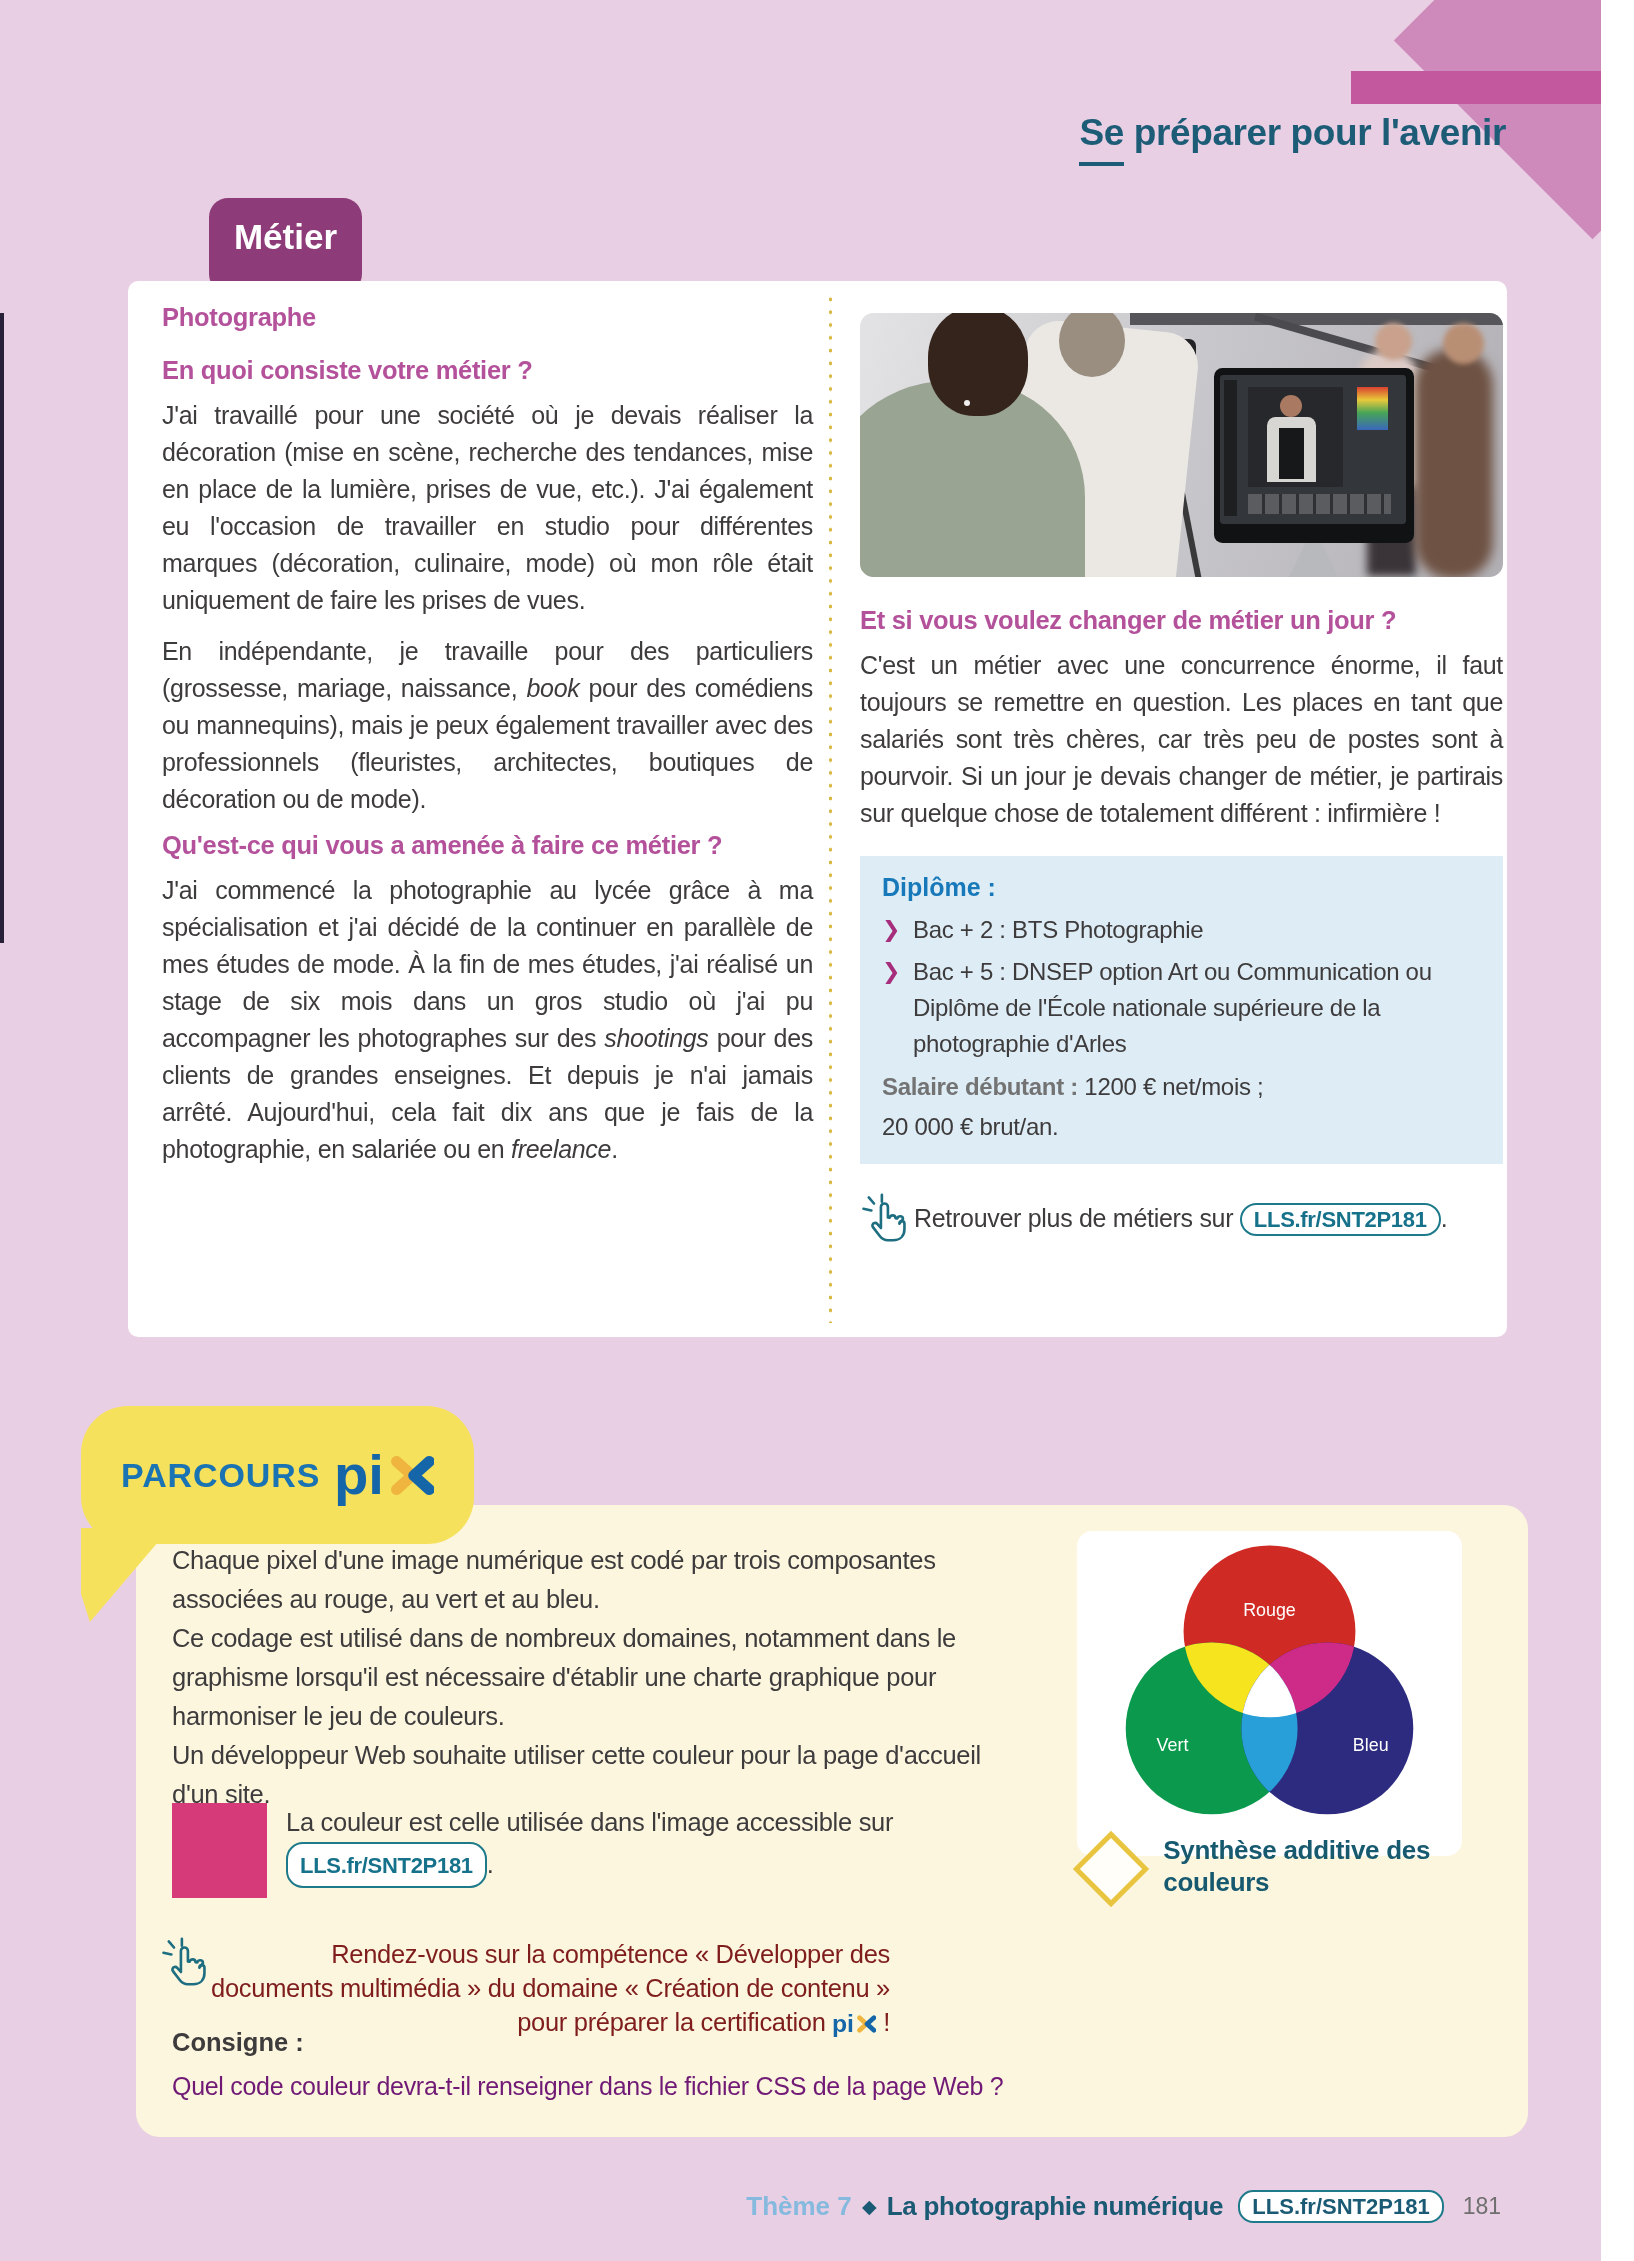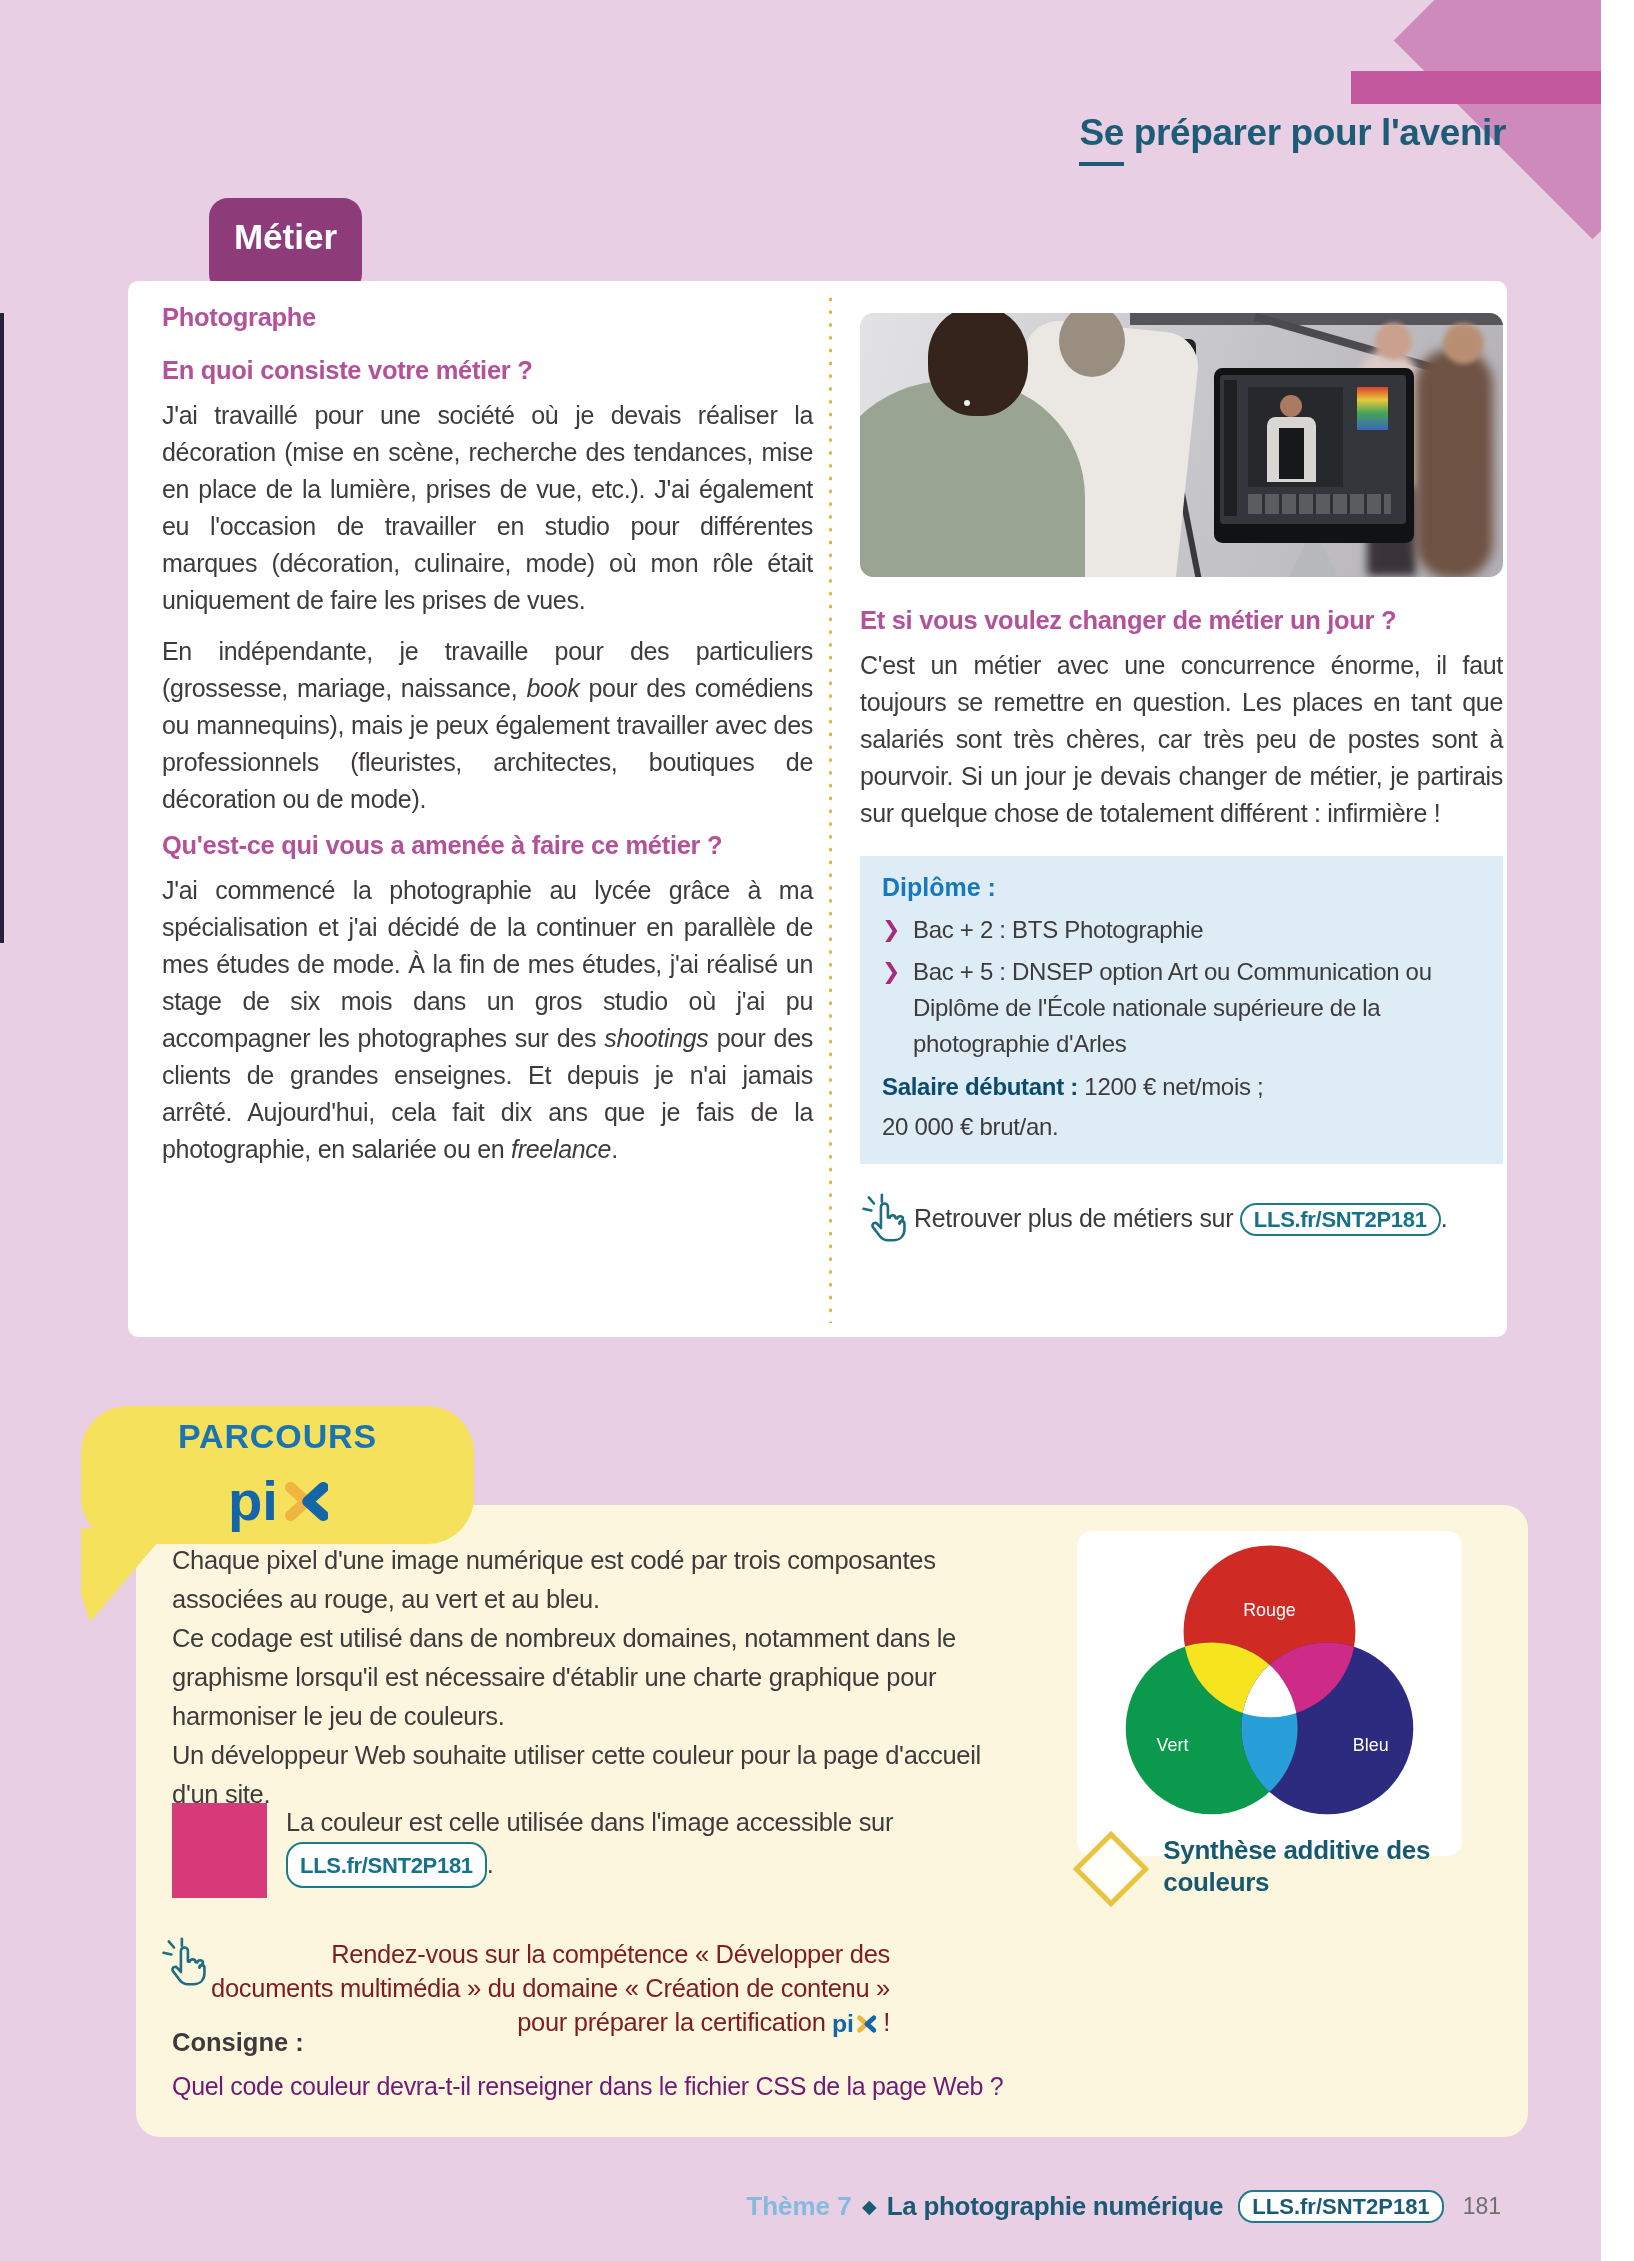--- a/index.html
+++ b/index.html
@@ -63,29 +63,29 @@
   .ph-head1{left:10.5%;top:-2%;width:100px;height:109px;border-radius:46%;background:#35241b;}
   .ph-earring{left:16.2%;top:33%;width:6px;height:6px;border-radius:50%;background:#efefef;}
 
   
   .etudes{background:#ddecf5;padding:17px 22px 19px 22px;margin-top:5.1px;}
   .etitle{font-size:25px;font-weight:bold;color:#1779ba;margin:0 0 10.2px 0;}
   .etudes ul{list-style:none;margin:0;padding:0;}
   .etudes li{position:relative;padding-left:31px;font-size:24px;line-height:36px;color:#3e3b3c;letter-spacing:-0.3px;margin-bottom:6.8px;}
   .chev{position:absolute;left:0;top:0;color:#a62d7c;font-weight:bold;font-size:22px;}
   .salary{font-size:24px;line-height:36px;color:#3e3b3c;letter-spacing:-0.3px;margin-top:3.4px;}
-  .salary .lbl{color:#0c4a6e;font-weight:bold;}
+  .salary .lbl{color:#737373;font-weight:bold;}
 
   .more-row{display:flex;align-items:flex-start;margin-top:29px;}
   .more-txt{font-size:25px;color:#3e3b3c;letter-spacing:-0.3px;margin-left:5px;margin-top:10.2px;}
   .pill{display:inline-block;border:2.6px solid #1d7a8a;border-radius:17px;background:#fff;color:#16718a;font-weight:bold;font-size:22px;padding:1.7px 12px;letter-spacing:-0.3px;}
   .hand{width:49px;height:49px;flex:none;}
 
   
-  .pix-bubble{position:absolute;left:81px;top:1406px;width:393px;height:138px;background:#f6e15c;border-radius:47px;z-index:4;display:flex;align-items:center;justify-content:center;gap:13.6px;flex-direction:column;}
+  .pix-bubble{position:absolute;left:81px;top:1406px;width:393px;height:138px;background:#f6e15c;border-radius:47px;z-index:4;display:flex;align-items:center;justify-content:center;gap:13.6px;}
   .pix-tail{position:absolute;left:81px;top:1528px;width:89px;height:94px;background:#f6e15c;clip-path:polygon(0 0,100% 0,10% 100%,0 70%);z-index:3;}
   .parcours{font-size:34px;font-weight:bold;color:#1a73b3;letter-spacing:0.9px;}
 
   .cream-card{position:absolute;left:136px;top:1505px;width:1392px;height:632px;background:#fcf6df;border-radius:24px;z-index:2;}
   .pix-body{position:absolute;left:36px;top:36px;width:843px;font-size:25.5px;line-height:39px;color:#3e3b3c;letter-spacing:-0.3px;}
   .pix-body p{margin:0;hyphens:auto;}
   .swatch-row{position:absolute;left:36px;top:298px;display:flex;}
   .swatch{width:95px;height:95px;background:#d63a78;flex:none;}
   .swatch-text{margin-left:19px;font-size:25.5px;line-height:39px;color:#3e3b3c;letter-spacing:-0.3px;}
   .rdv-row{position:absolute;left:24px;top:432px;display:flex;align-items:flex-start;}

